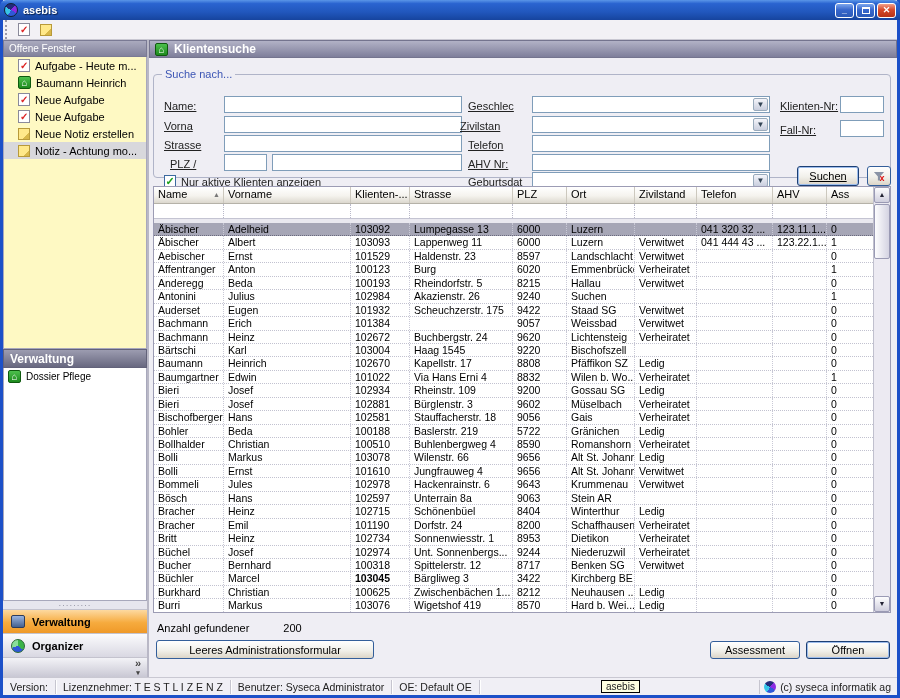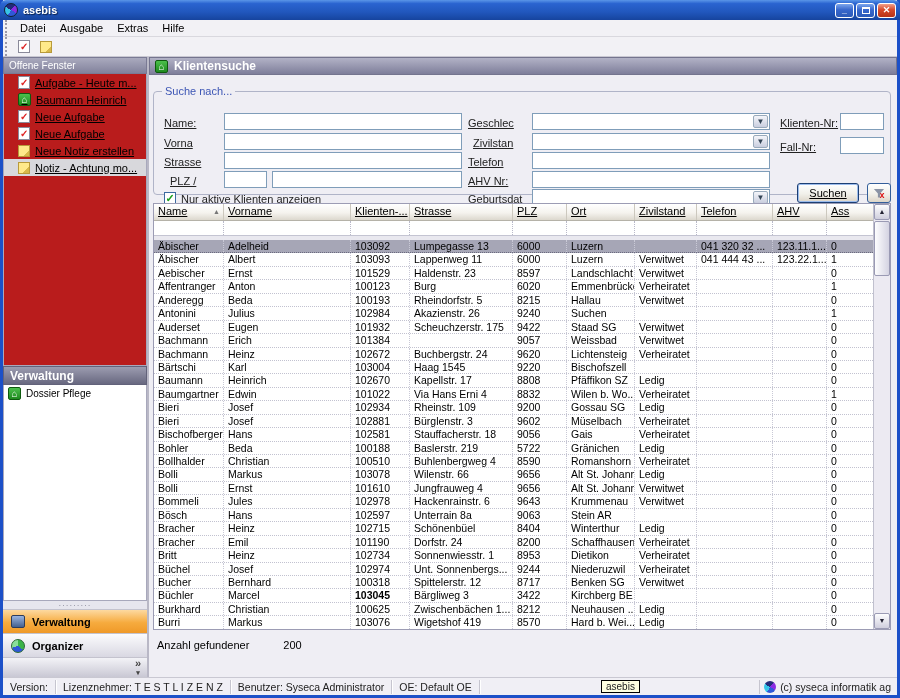--- a/index.html
+++ b/index.html
@@ -41,21 +41,21 @@
   .ic-funnel { width:11px; height:9px; background:#8a93a5; clip-path:polygon(0 0,100% 0,60% 55%,60% 100%,40% 100%,40% 55%); position:relative; }
   .funnel-x { color:#d11; font-weight:bold; font-size:9px; margin-left:-5px; margin-top:4px; }
 
   
   .content { flex:1; display:flex; background:#9a9ab0; min-height:0; }
 
   
   .sidebar { width:146px; display:flex; flex-direction:column; background:#e7e6ee; border-right:2px solid #b9b8c6; }
   .panel-hd { height:17px; background:linear-gradient(180deg,#aaaabe,#82829c); border:1px solid #7a7a94;
     color:#fff; font-size:10px; display:flex; align-items:center; padding:0 5px; }
-  .open-list { height:292px; background:#b91c1c; border:1px solid #a8a8bc; border-top:none; overflow:hidden;text-decoration:underline; }
+  .open-list { height:292px; background:#fef9c3; border:1px solid #a8a8bc; border-top:none; overflow:hidden; }
   .s-item { height:17px; display:flex; align-items:center; gap:5px; padding:0 2px 0 14px; white-space:nowrap; }
   .s-item.sel { background:#d8d8dc; }
   .panel-hd2 { height:19px; background:linear-gradient(180deg,#9c9cb0,#686880); border:1px solid #62627a;
     color:#fff; font-size:12px; font-weight:bold; display:flex; align-items:center; padding:0 6px; }
   .verw-list { flex:1; background:#fff; border:1px solid #a8a8bc; border-top:none; }
   .verw-list .s-item { padding-left:4px; font-size:10px; }
   .nav-grip { height:8px; display:flex; align-items:center; justify-content:center; color:#8a8a9a;
     font-size:8px; letter-spacing:1px; background:#e7e6ee; }
   .nav-btn { height:24px; display:flex; align-items:center; gap:7px; padding:0 8px;
     border-top:1px solid #c4c3ce; background:linear-gradient(180deg,#fbfbfd,#d9d8e2); font-weight:bold; }
@@ -84,21 +84,21 @@
   .xpbtn.default { box-shadow:inset 0 0 0 1px #9cbcec; border-color:#1c3f74; }
   .cb { position:absolute; width:12px; height:12px; background:#fff; border:1px solid #3c6aa0;
     color:#1da11d; font-size:11px; font-weight:bold; line-height:10px; text-align:center; }
 
   
   .table-area { position:relative; margin:4px 4px 0 4px; width:738px; height:427px;
     border:1px solid #9c9cb4; background:#fff; overflow:hidden; }
   .tbl-inner { position:absolute; left:0; top:0; right:17px; bottom:0; }
   .hrow,.frow,.trow { display:flex; width:721px; }
   .hrow { height:17px; background:linear-gradient(180deg,#ffffff,#f5f3ee 55%,#dcd8ce); border-bottom:1px solid #b5b2a8; }
-  .hcell { border-right:1px solid #ccc8be; padding:1px 4px 4px 4px; white-space:nowrap; overflow:hidden; position:relative;text-decoration:underline; }
+  .hcell { border-right:1px solid #ccc8be; padding:1px 4px 4px 4px; white-space:nowrap; overflow:hidden; position:relative; }
   .sort-ind { position:absolute; right:3px; top:4px; font-size:7px; color:#777; }
   .frow { height:15px; border-bottom:1px solid #c4c4d2; }
   .fcell { border-right:1px dotted #b9b9c9; background:#fff; }
   .gap-row { height:4px; background:#e9e8ef; width:721px; }
   .trow { height:13.45px; border-bottom:1px dotted #c2c2d0; font-size:10.5px; }
   .trow.sel { background:#a6a6b6; border-bottom:1px dotted #6a6a7e; }
   .tcell { padding:0 4px; border-right:1px dotted #c9c9d6; white-space:nowrap; overflow:hidden; line-height:12.5px; }
 
   .vscroll { position:absolute; right:0; top:0; bottom:0; width:17px; background:#eceaf2; border-left:1px solid #c0c0ce; }
   .sb-btn { position:absolute; left:0; width:16px; height:16px; border:1px solid #9a9ab4; border-radius:2px;
@@ -137,24 +137,20 @@
         <span>_</span>
       </span>
     <span class="tbtn">
         <span class="restore-glyph"></span>
       </span>
     <span class="tbtn close">
         <span>✕</span>
       </span>
   </div>
 
-  <div class="menubar">
-    <span class="grip"></span>
-    <span id="menu-items"><span class="menu-item">Datei</span><span class="menu-item">Ausgabe</span><span class="menu-item">Extras</span><span class="menu-item">Hilfe</span></span>
-  </div>
 
   <div class="toolbar">
     <span class="grip"></span>
     <span class="tool-btn">
         <span class="ic ic-task"></span>
       </span>
     <span class="tool-btn">
         <span class="ic ic-note"></span>
       </span>
   </div>
@@ -225,21 +221,21 @@
           <span class="lbl" style="left:16px;top:78px">PLZ /</span>
           <input class="inp" style="left: 70px; top: 16px; width: 238px;">
           <input class="inp" style="left: 70px; top: 36px; width: 238px;">
           <input class="inp" style="left: 70px; top: 55px; width: 238px;">
           <input class="inp" style="left: 70px; top: 74px; width: 43px;">
           <input class="inp" style="left: 118px; top: 74px; width: 190px;">
           <span class="cb" style="left:10px;top:95px">✓</span>
           <span class="lbl" style="left:27px;top:96px">Nur aktive Klienten anzeigen</span>
 
           <span class="lbl" style="left:314px;top:20px">Geschlec</span>
-          <span class="lbl" style="left:319px;top:40px">Zivilstan</span>
+          <span class="lbl" style="left:306px;top:40px">Zivilstan</span>
           <span class="lbl" style="left:314px;top:59px">Telefon</span>
           <span class="lbl" style="left:314px;top:78px">AHV Nr:</span>
           <span class="lbl" style="left:314px;top:96px">Geburtsdat</span>
           <span class="fld" style="left:378px;top:16px;width:238px">
             <input class="inp" style="left: 0px; top: 0px; width: 238px;">
             <span class="combo-arrow" style="right:2px">▼</span>
             </span>
           <span class="fld" style="left:378px;top:36px;width:238px">
             <input class="inp" style="left: 0px; top: 0px; width: 238px;">
             <span class="combo-arrow" style="right:2px">▼</span>
@@ -647,20 +643,25 @@
           <div class="sb-thumb"></div>
           <div class="sb-btn down">▼</div>
         </div>
       </div>
 
       <div class="count-row">
         <span>Anzahl gefundener</span>
         <span>200</span>
       </div>
 
+      <div class="btn-row">
+        <button class="xpbtn btn-admin"><span>Leeres Administrationsformular</span></button>
+        <button class="xpbtn btn-assessment"><span>Assessment</span></button>
+        <button class="xpbtn default btn-open"><span>Öffnen</span></button>
+      </div>
     </div>
   </div>
 
   <div class="statusbar">
     <span class="sb-sec">Version:</span>
     <span class="sb-sec">Lizenznehmer: T E S T L I Z E N Z</span>
     <span class="sb-sec">Benutzer: Syseca Administrator</span>
     <span class="sb-sec">OE: Default OE</span>
     <span class="sb-tip">asebis</span>
     <span class="sb-right">

